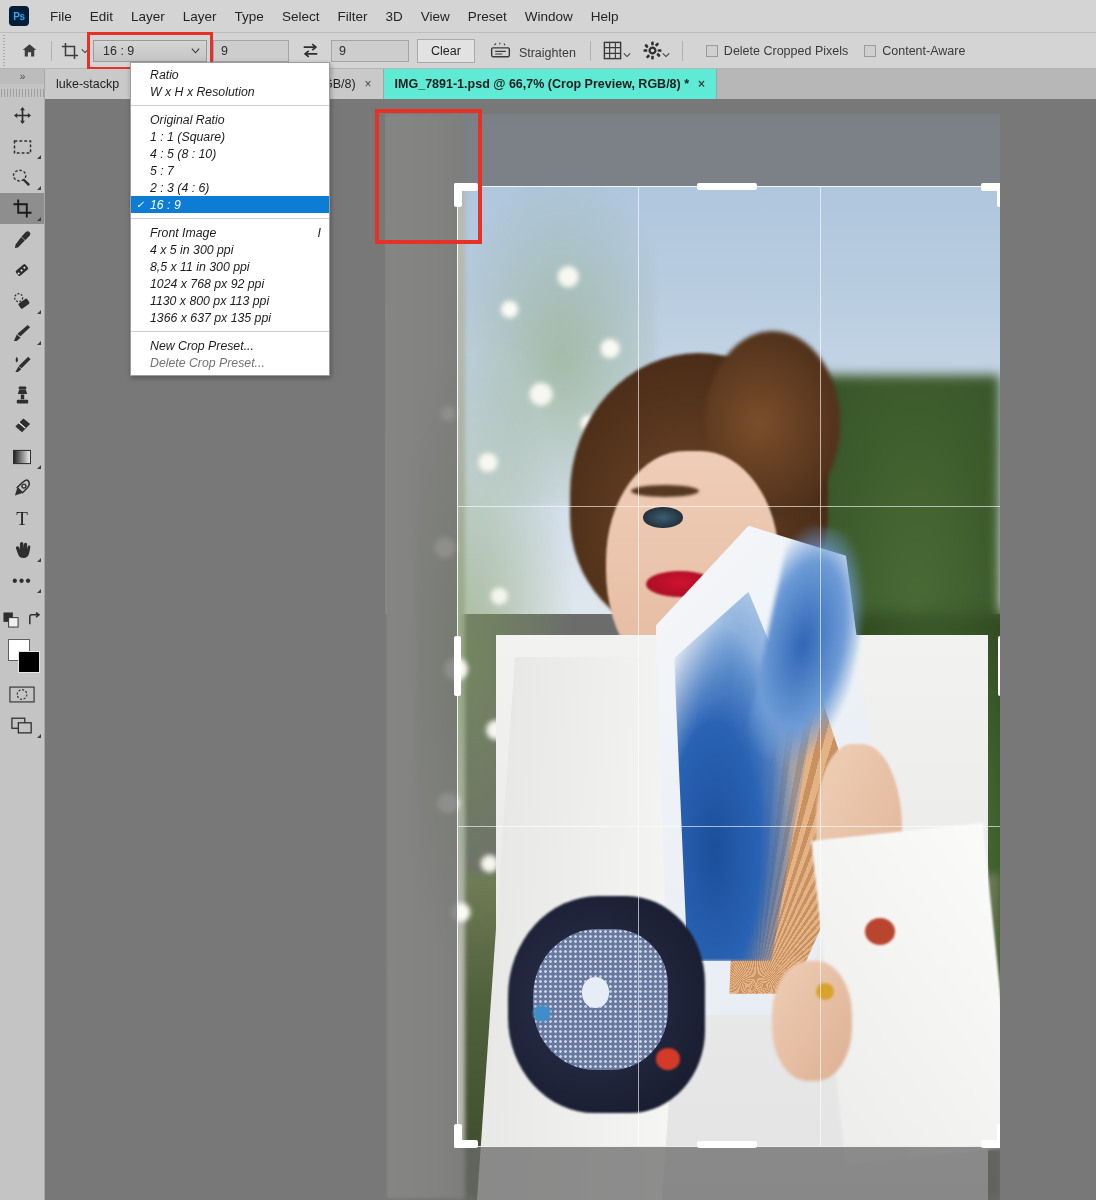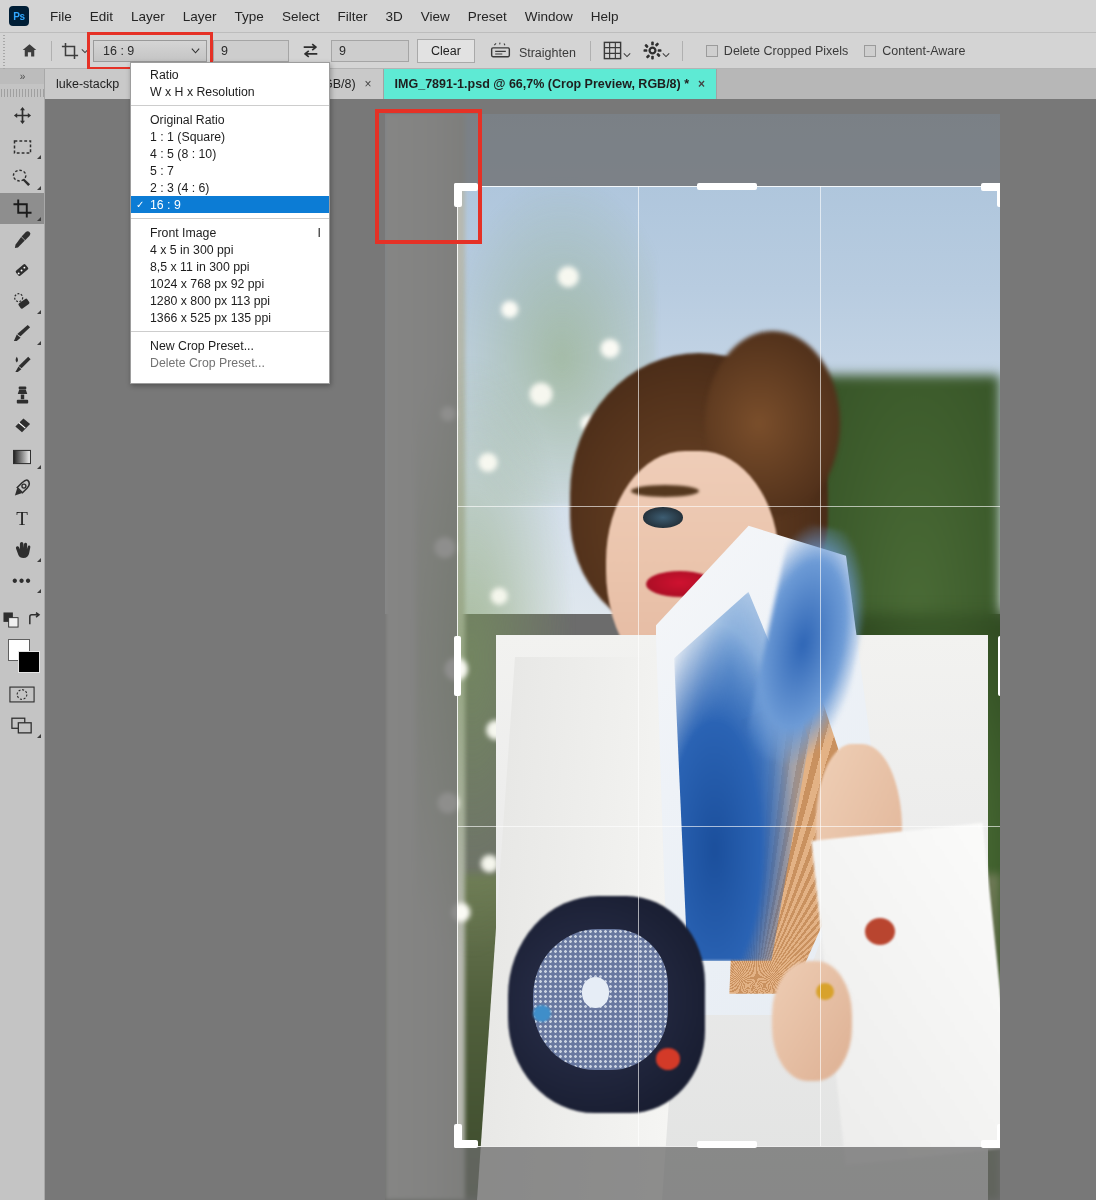--- a/index.html
+++ b/index.html
@@ -338,21 +338,21 @@
     left: 32%; top: 79.5%; width: 4.5%; height: 2.8%;
     border-radius: 50%; background: #e6edf6; filter: blur(0.5px);
   }
   .ph-acc { position: absolute; border-radius: 50%; filter: blur(0.8px); }
 
   
   #dropdown {
     position: absolute; left: 130px; top: 62px; width: 200px;
     background: #fff; border: 1px solid #9d9d9d;
     box-shadow: 1px 2px 5px rgba(0,0,0,0.30);
-    z-index: 40; padding: 3px 0 12px 0;
+    z-index: 40; padding: 3px 0 4px 0; font-style: italic;
   }
   .dd-item {
     height: 17px; display: flex; align-items: center;
     padding: 0 8px 0 19px; font-size: 12.3px; color: #1d1d1d;
     position: relative; white-space: nowrap;
   }
   .dd-item.sel { background: #0c7cd5; color: #fff; }
   .dd-item.disabled { color: #737373; }
   .dd-item .tick {
     position: absolute; left: 5px; font-size: 10px; color: #fff;
@@ -770,24 +770,24 @@
     <div class="dd-item">
       <span>4 x 5 in 300 ppi</span>
     </div>
     <div class="dd-item">
       <span>8,5 x 11 in 300 ppi</span>
     </div>
     <div class="dd-item">
       <span>1024 x 768 px 92 ppi</span>
     </div>
     <div class="dd-item">
-      <span>1280 x 800 px 113 ppi</span>
-    </div>
-    <div class="dd-item">
-      <span>1366 x 525 px 135 ppi</span>
+      <span>1130 x 800 px 113 ppi</span>
+    </div>
+    <div class="dd-item">
+      <span>1366 x 637 px 135 ppi</span>
     </div>
     <div class="dd-sep"></div>
     <div class="dd-item">
       <span>New Crop Preset...</span>
     </div>
     <div class="dd-item disabled">
       <span>Delete Crop Preset...</span>
     </div>
   </div>
 

